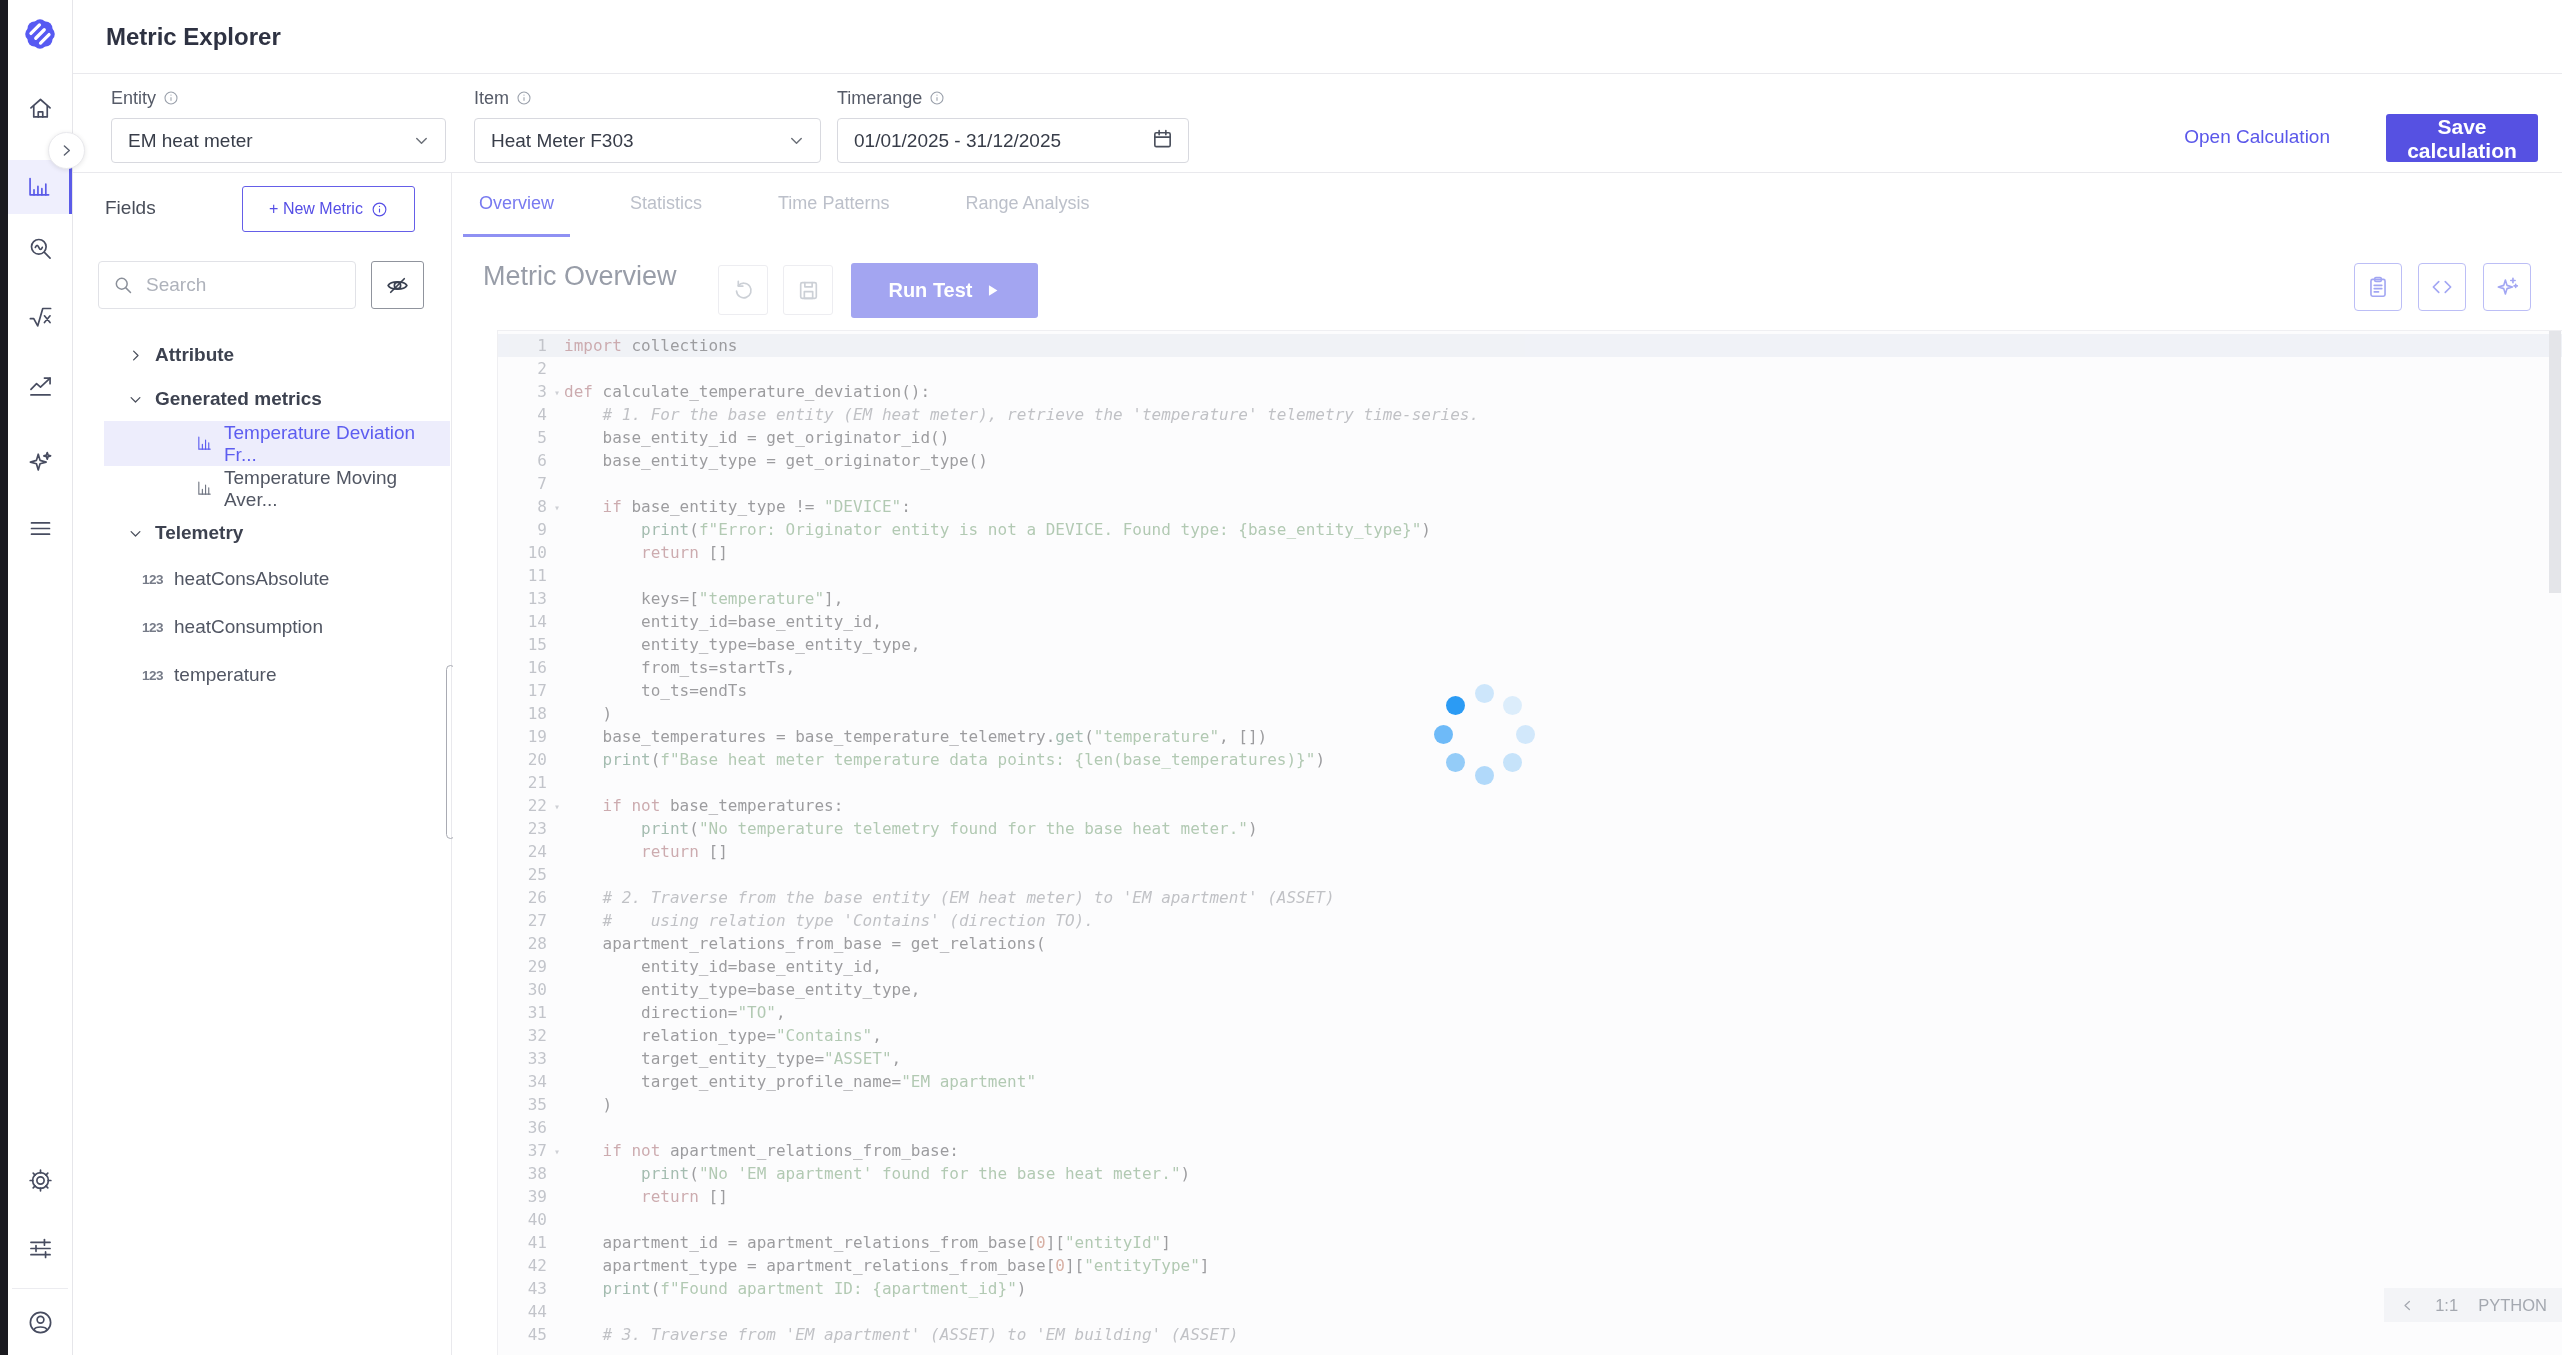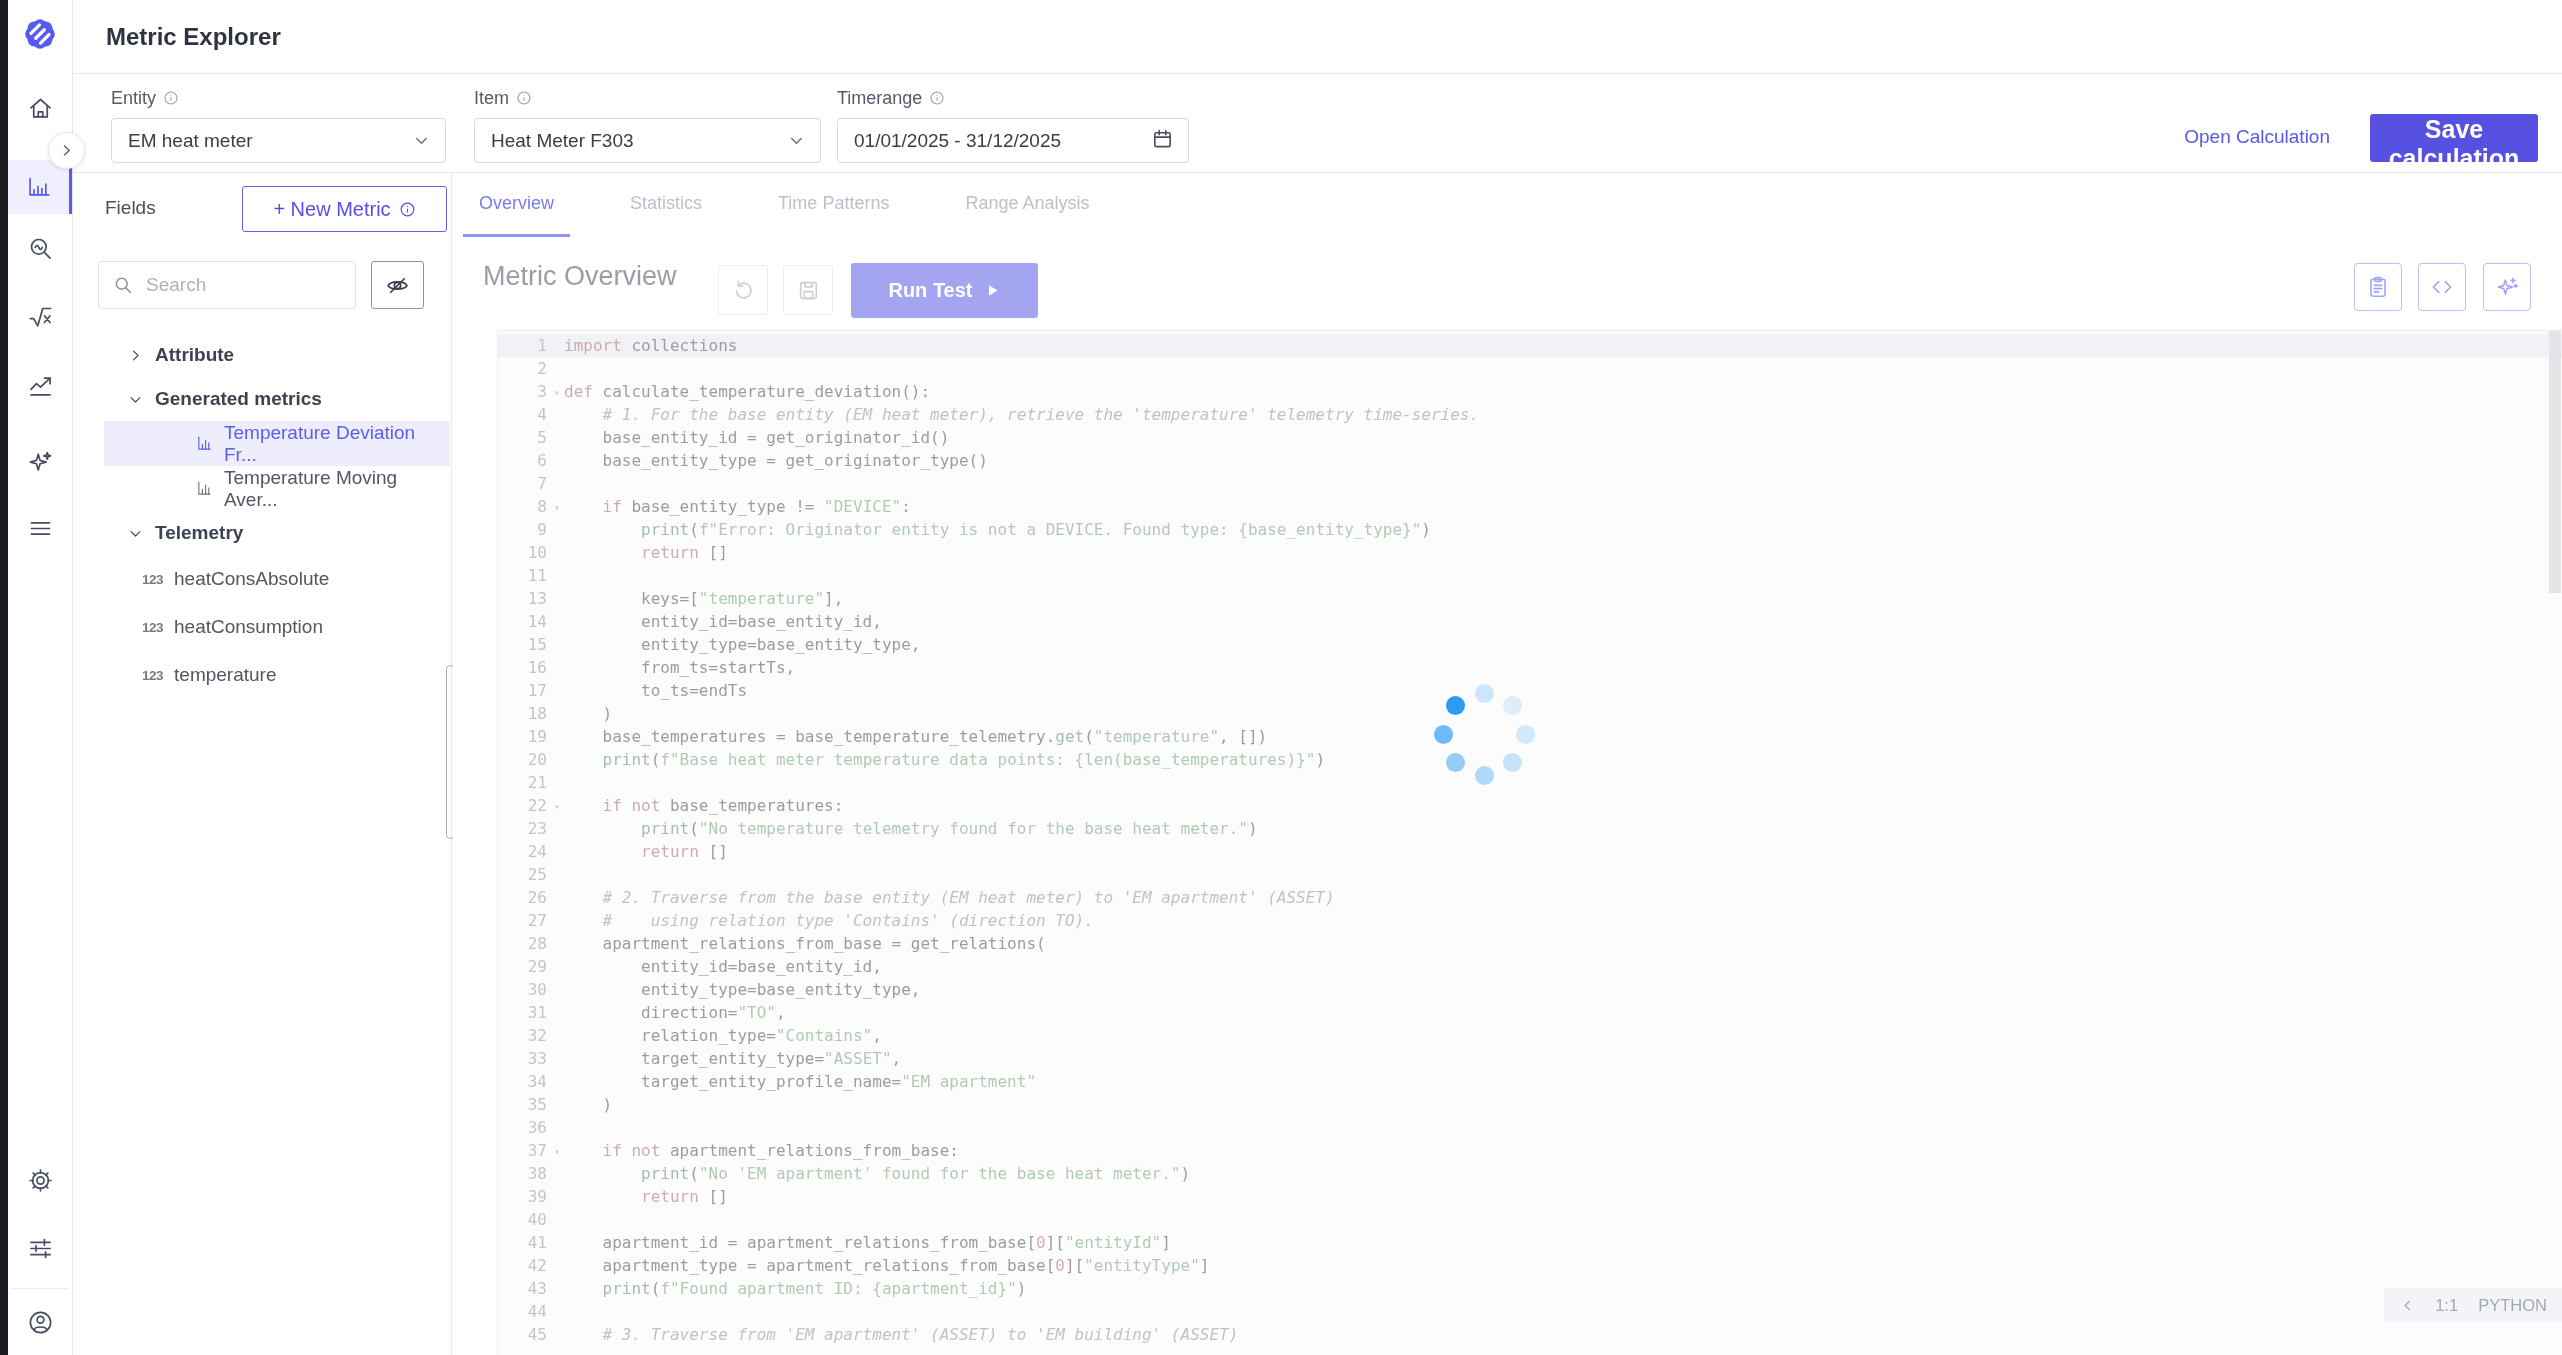--- a/index.html
+++ b/index.html
@@ -38,31 +38,31 @@
   .info-icon svg{width:16px;height:16px;stroke:#9aa0ab;fill:none;stroke-width:1.6;display:block;}
   .select-box{margin-top:8px;height:45px;border:1px solid #d8d9df;border-radius:4px;background:#fff;
               display:flex;align-items:center;padding:0 14px 0 16px;font-size:19px;color:#383d49;
               box-sizing:border-box;cursor:pointer;}
   .select-box .val{flex:1;}
   .select-box svg{width:19px;height:19px;stroke:#6b7078;fill:none;stroke-width:1.8;
                   stroke-linecap:round;stroke-linejoin:round;}
   .select-box .cal-icon svg{width:23px;height:23px;stroke:#4a4f5c;stroke-width:1.7;}
   .open-calc{position:absolute;right:232px;top:52px;font-size:19px;color:#5a57ea;cursor:pointer;
              text-decoration:none;background:none;border:none;font-family:inherit;padding:0;}
-  .save-calc{position:absolute;right:24px;top:40px;width:168px;height:48px;background:#5651e2;
-             color:#fff;border:none;border-radius:3px;font-size:25px;font-weight:600;
+  .save-calc{position:absolute;right:24px;top:40px;width:152px;height:48px;background:#5651e2;
+             color:#fff;border:none;border-radius:3px;font-size:21px;font-weight:600;
              font-family:inherit;cursor:pointer;}
 
   
   .fields-panel{position:absolute;left:72px;top:173px;width:380px;bottom:0;background:#fff;
                 border-right:1px solid #e9e9ed;box-sizing:border-box;}
   .fp-title{position:absolute;left:33px;top:24px;font-size:19px;color:#484d59;}
-  .new-metric-btn{position:absolute;left:170px;top:13px;width:205px;height:46px;
+  .new-metric-btn{position:absolute;left:170px;top:13px;width:173px;height:46px;
                   border:1.5px solid #655ee8;border-radius:3px;background:#fff;color:#554ee6;
-                  font-size:20px;display:flex;align-items:center;justify-content:center;gap:8px;
+                  font-size:16px;display:flex;align-items:center;justify-content:center;gap:8px;
                   cursor:pointer;font-family:inherit;box-sizing:border-box;}
   .new-metric-btn svg{width:17px;height:17px;stroke:#554ee6;fill:none;stroke-width:1.6;}
   .search-box{position:absolute;left:26px;top:88px;width:258px;height:48px;border:1px solid #e1e2e7;
               border-radius:4px;display:flex;align-items:center;padding:0 12px 0 14px;
               box-sizing:border-box;gap:10px;background:#fff;}
   .search-box svg{width:21px;height:21px;stroke:#8a8f99;fill:none;stroke-width:1.7;
                   stroke-linecap:round;flex:none;}
   .search-box input{border:none;outline:none;font-size:19px;color:#3c4150;width:100%;
                     font-family:inherit;background:transparent;}
   .search-box input::placeholder{color:#aeb2bb;}

